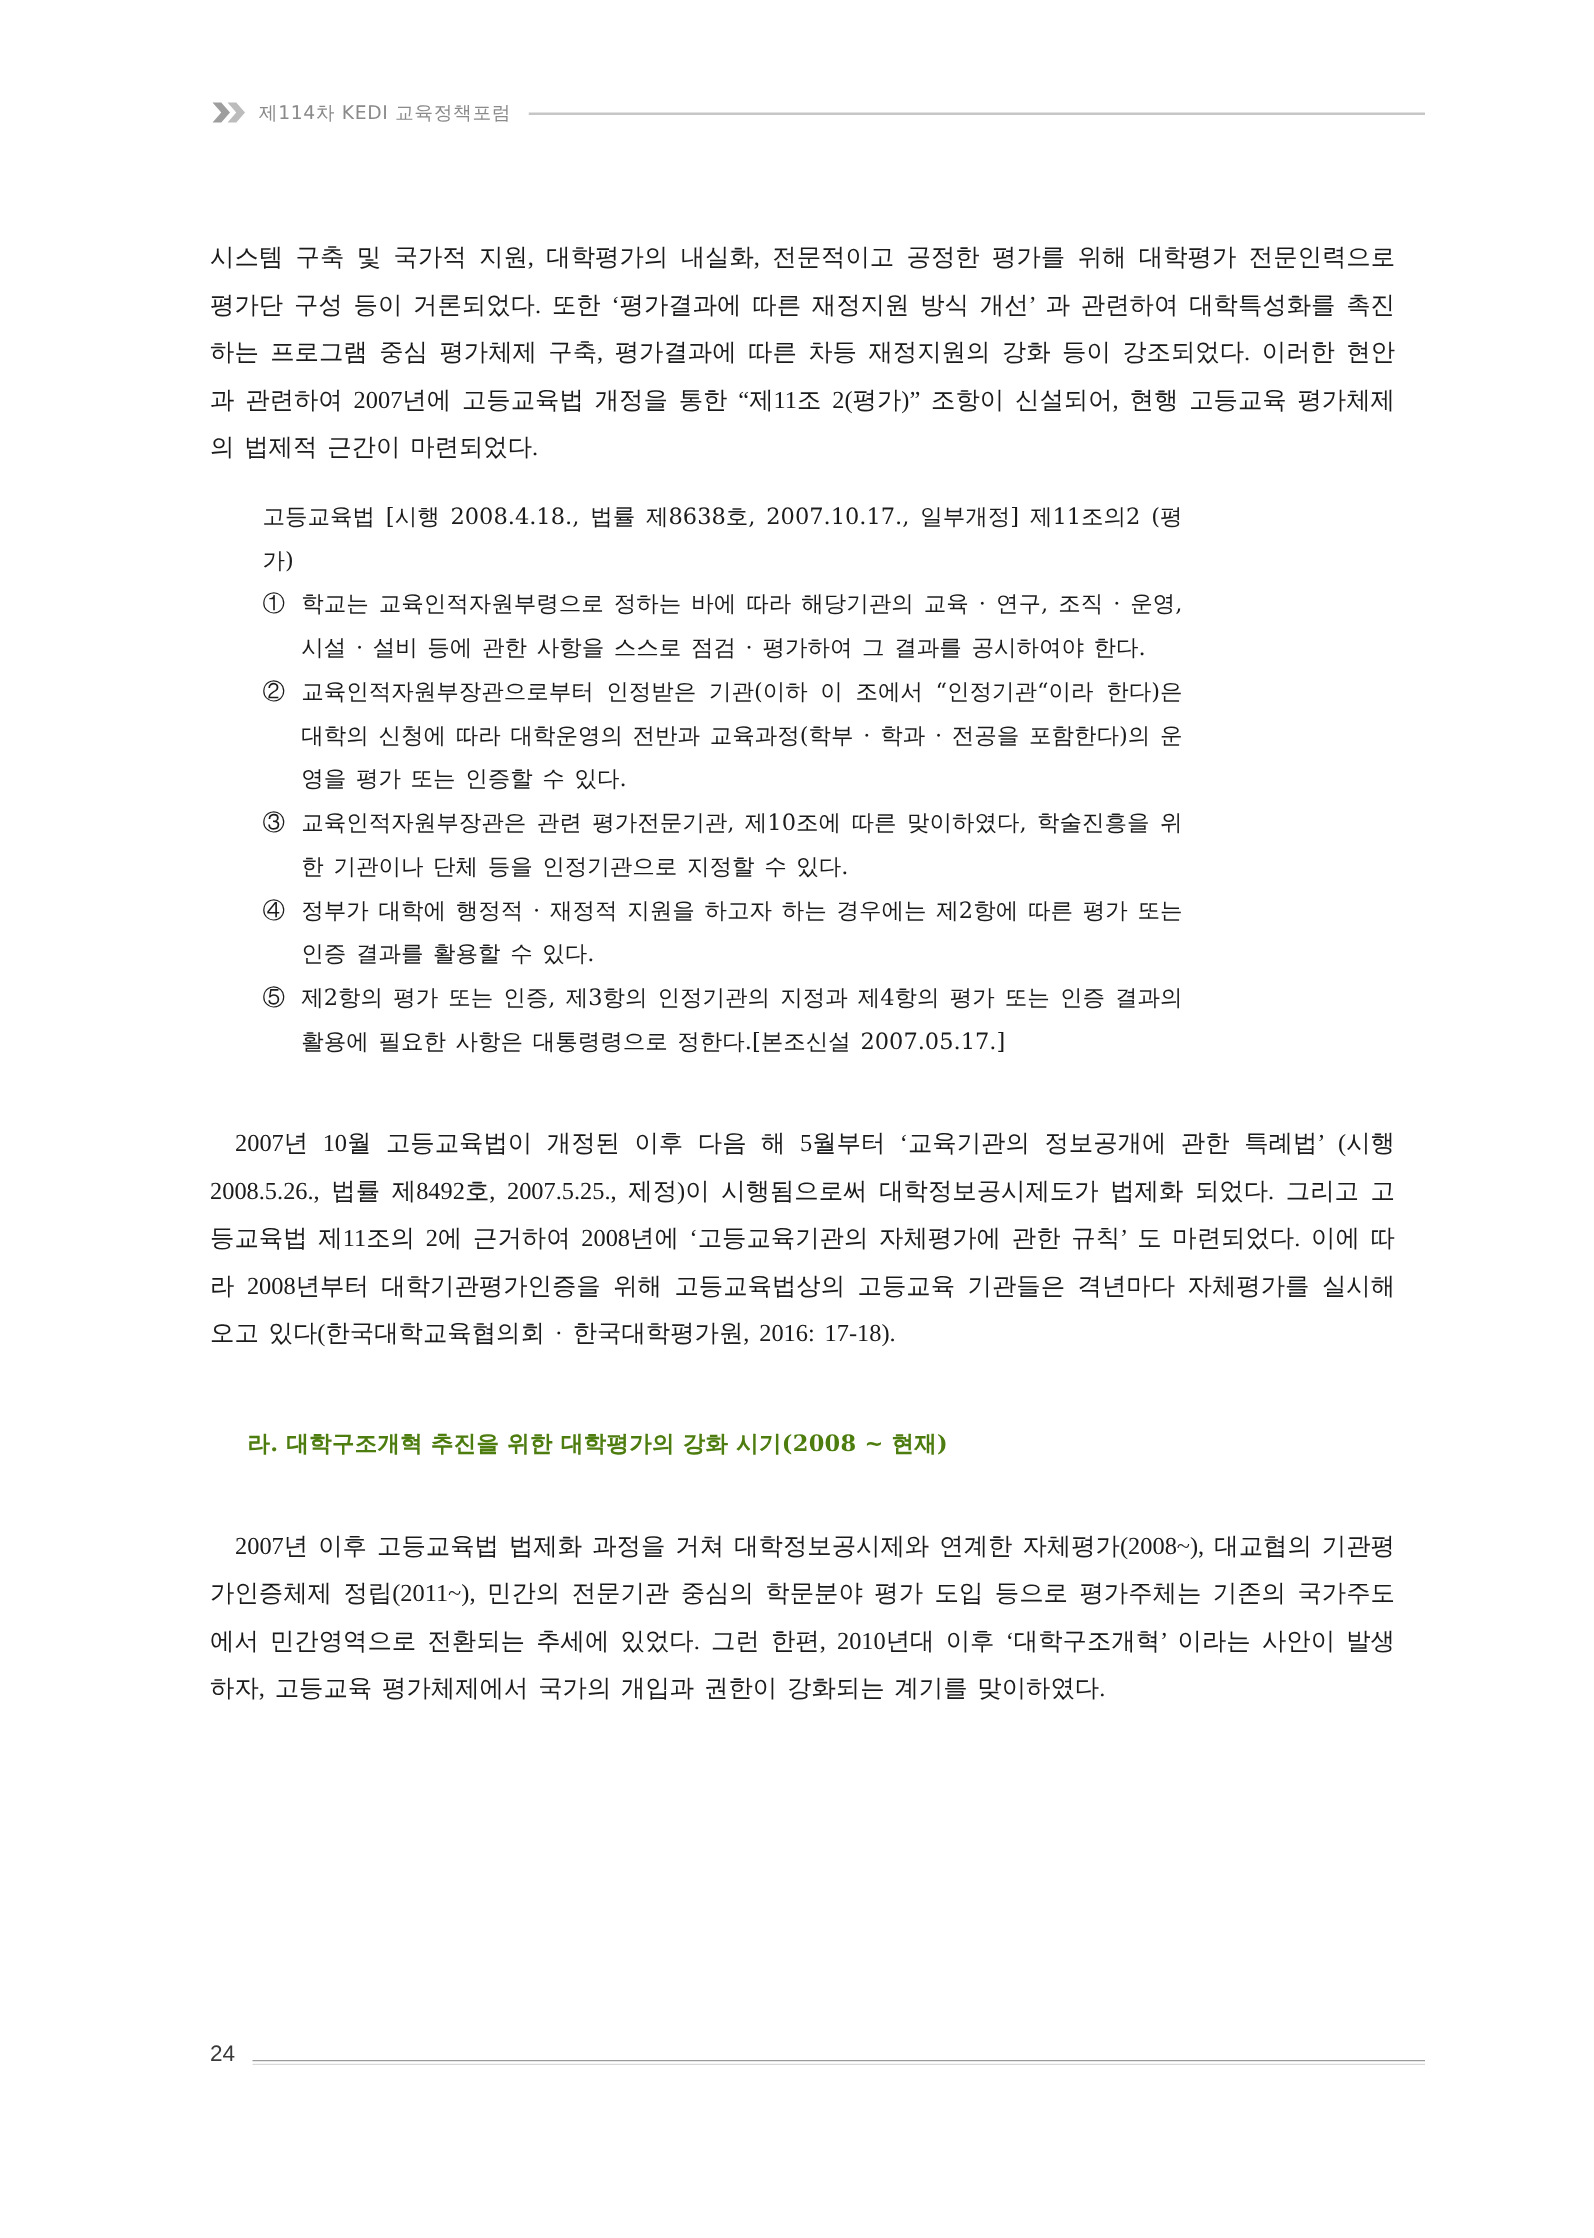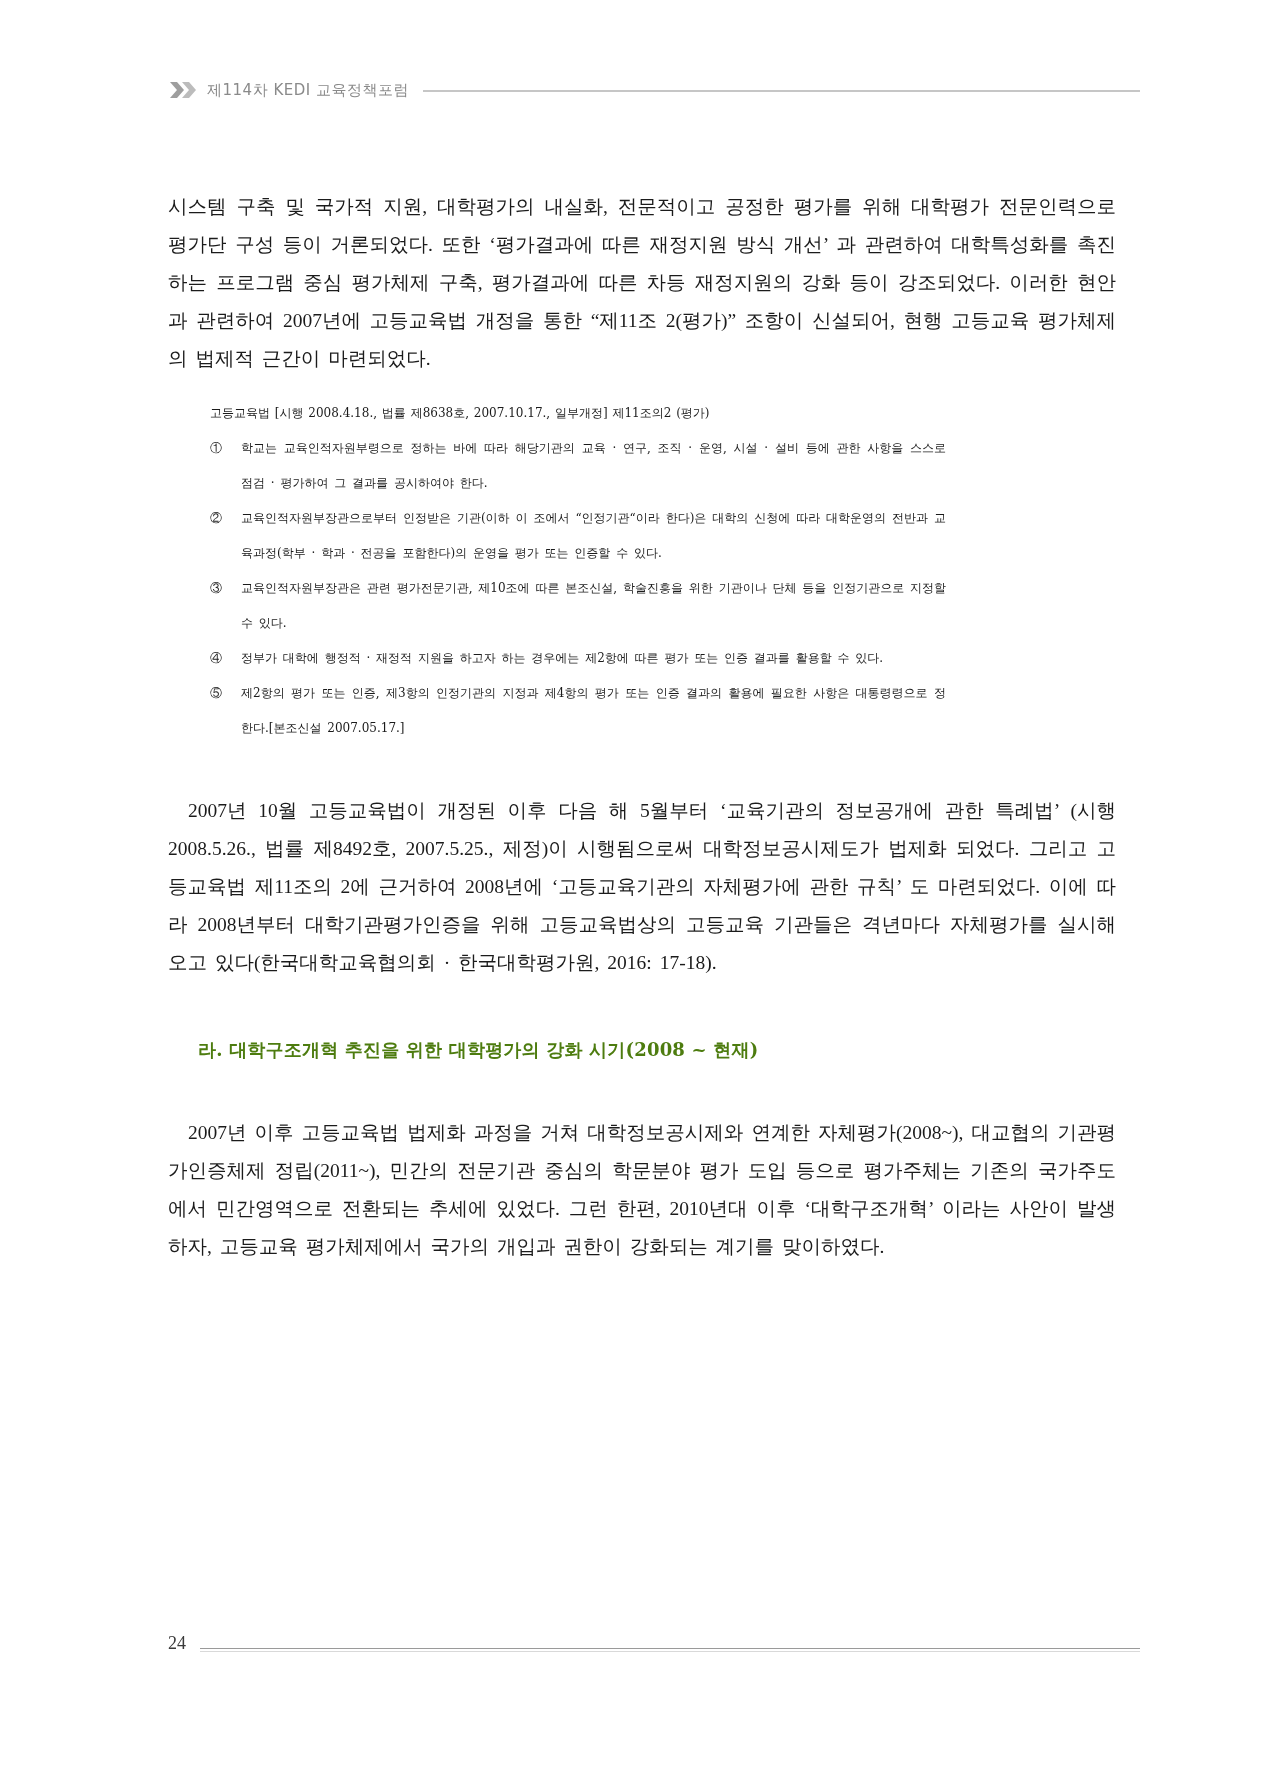--- a/index.html
+++ b/index.html
@@ -54,21 +54,21 @@
     word-spacing: 3px;
     font-family: Liberation Serif, serif;
   }
   p.body-para.indent { text-indent: 20px; }
   .gap-after-p1 { height: 18px; }
 
   
   .law-quote {
     margin: 0 0 0 42px;
     width: 736px;
-    font-size: 12px;
+    font-size: 18px;
     line-height: 35px;
   }
   .law-title { margin: 0; text-align: justify; word-spacing: 1px; }
   .law-item { display: flex; }
   .law-num { flex: 0 0 31px; }
   .law-text { flex: 1; text-align: justify; word-spacing: 2px; }
 
   .gap-after-quote { height: 46px; }
 
   
@@ -84,21 +84,21 @@
   
   .doc-footer {
     position: absolute;
     left: 168px;
     right: 135px;
     top: 1632px;
     display: flex;
     align-items: flex-end;
   }
   .page-number {
-    font-family: Liberation Serif, serif;
+    font-family: Liberation Sans, sans-serif;
     font-size: 18px;
     color: #3a3a3a;
     line-height: 22px;
   }
   .footer-rule {
     flex: 1;
     height: 2px;
     border-top: 1px solid #9a9a9a;
     border-bottom: 1px solid #d9d9d9;
     margin-left: 14px;
@@ -132,21 +132,21 @@
       <div class="law-item">
         <span class="law-num">①</span>
         <span class="law-text">학교는 교육인적자원부령으로 정하는 바에 따라 해당기관의 교육 · 연구, 조직 · 운영, 시설 · 설비 등에 관한 사항을 스스로 점검 · 평가하여 그 결과를 공시하여야 한다.</span>
       </div>
       <div class="law-item">
         <span class="law-num">②</span>
         <span class="law-text">교육인적자원부장관으로부터 인정받은 기관(이하 이 조에서 “인정기관“이라 한다)은 대학의 신청에 따라 대학운영의 전반과 교육과정(학부 · 학과 · 전공을 포함한다)의 운영을 평가 또는 인증할 수 있다.</span>
       </div>
       <div class="law-item">
         <span class="law-num">③</span>
-        <span class="law-text">교육인적자원부장관은 관련 평가전문기관, 제10조에 따른 본조신설, 학술진흥을 위한 기관이나 단체 등을 인정기관으로 지정할 수 있다.</span>
+        <span class="law-text">교육인적자원부장관은 관련 평가전문기관, 제10조에 따른 맞이하였다, 학술진흥을 위한 기관이나 단체 등을 인정기관으로 지정할 수 있다.</span>
       </div>
       <div class="law-item">
         <span class="law-num">④</span>
         <span class="law-text">정부가 대학에 행정적 · 재정적 지원을 하고자 하는 경우에는 제2항에 따른 평가 또는 인증 결과를 활용할 수 있다.</span>
       </div>
       <div class="law-item">
         <span class="law-num">⑤</span>
         <span class="law-text">제2항의 평가 또는 인증, 제3항의 인정기관의 지정과 제4항의 평가 또는 인증 결과의 활용에 필요한 사항은 대통령령으로 정한다.[본조신설 2007.05.17.]</span>
       </div>
     </div>

